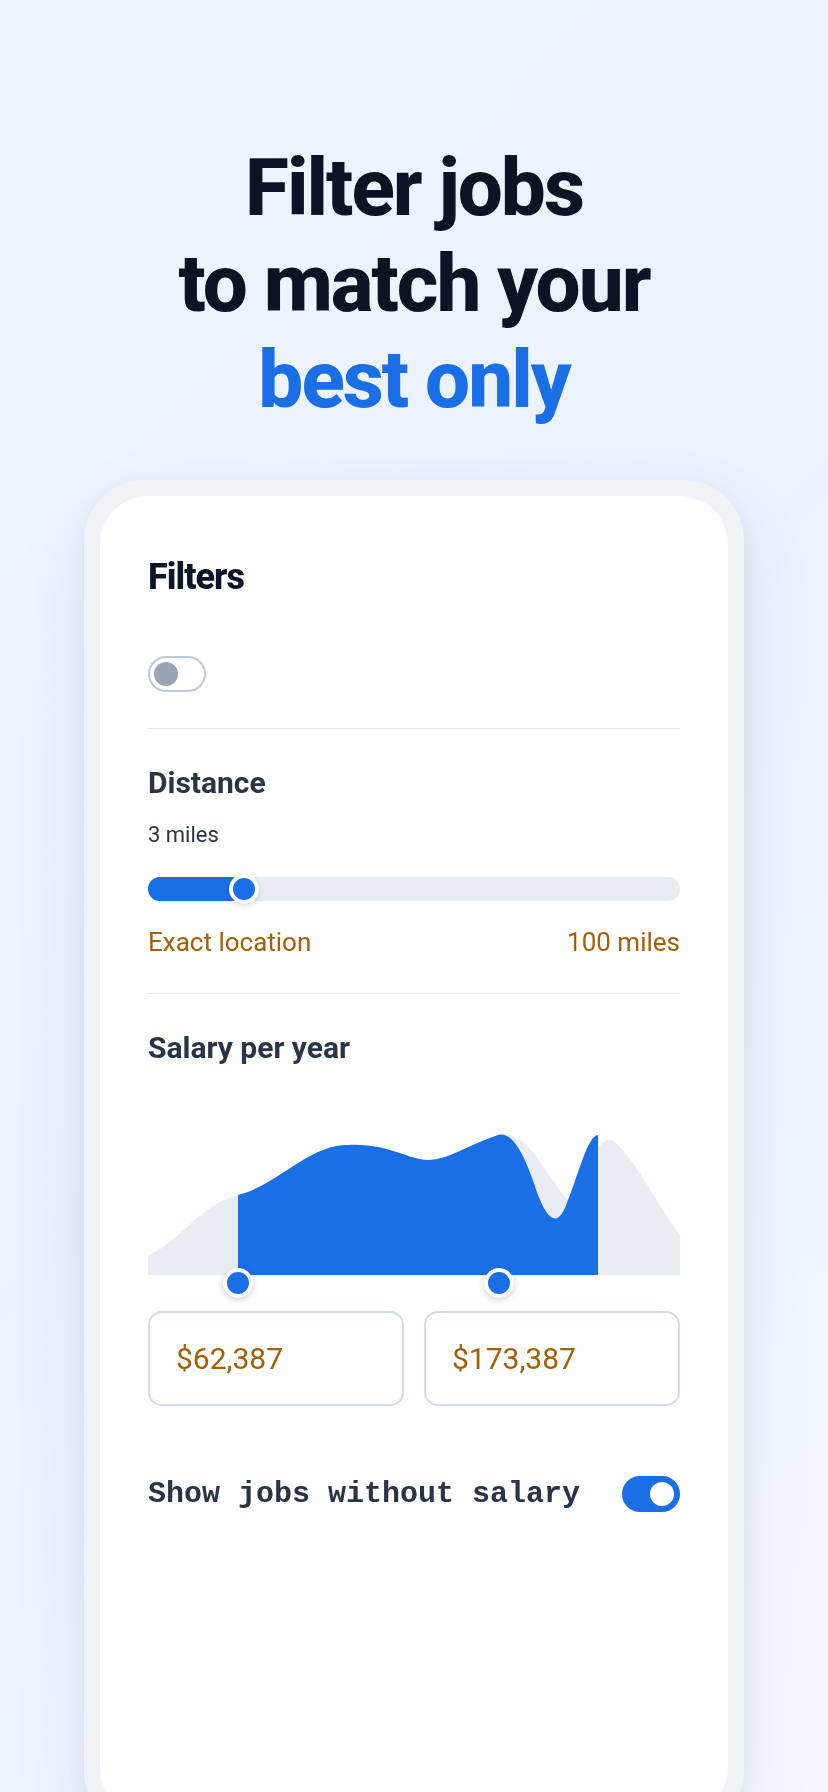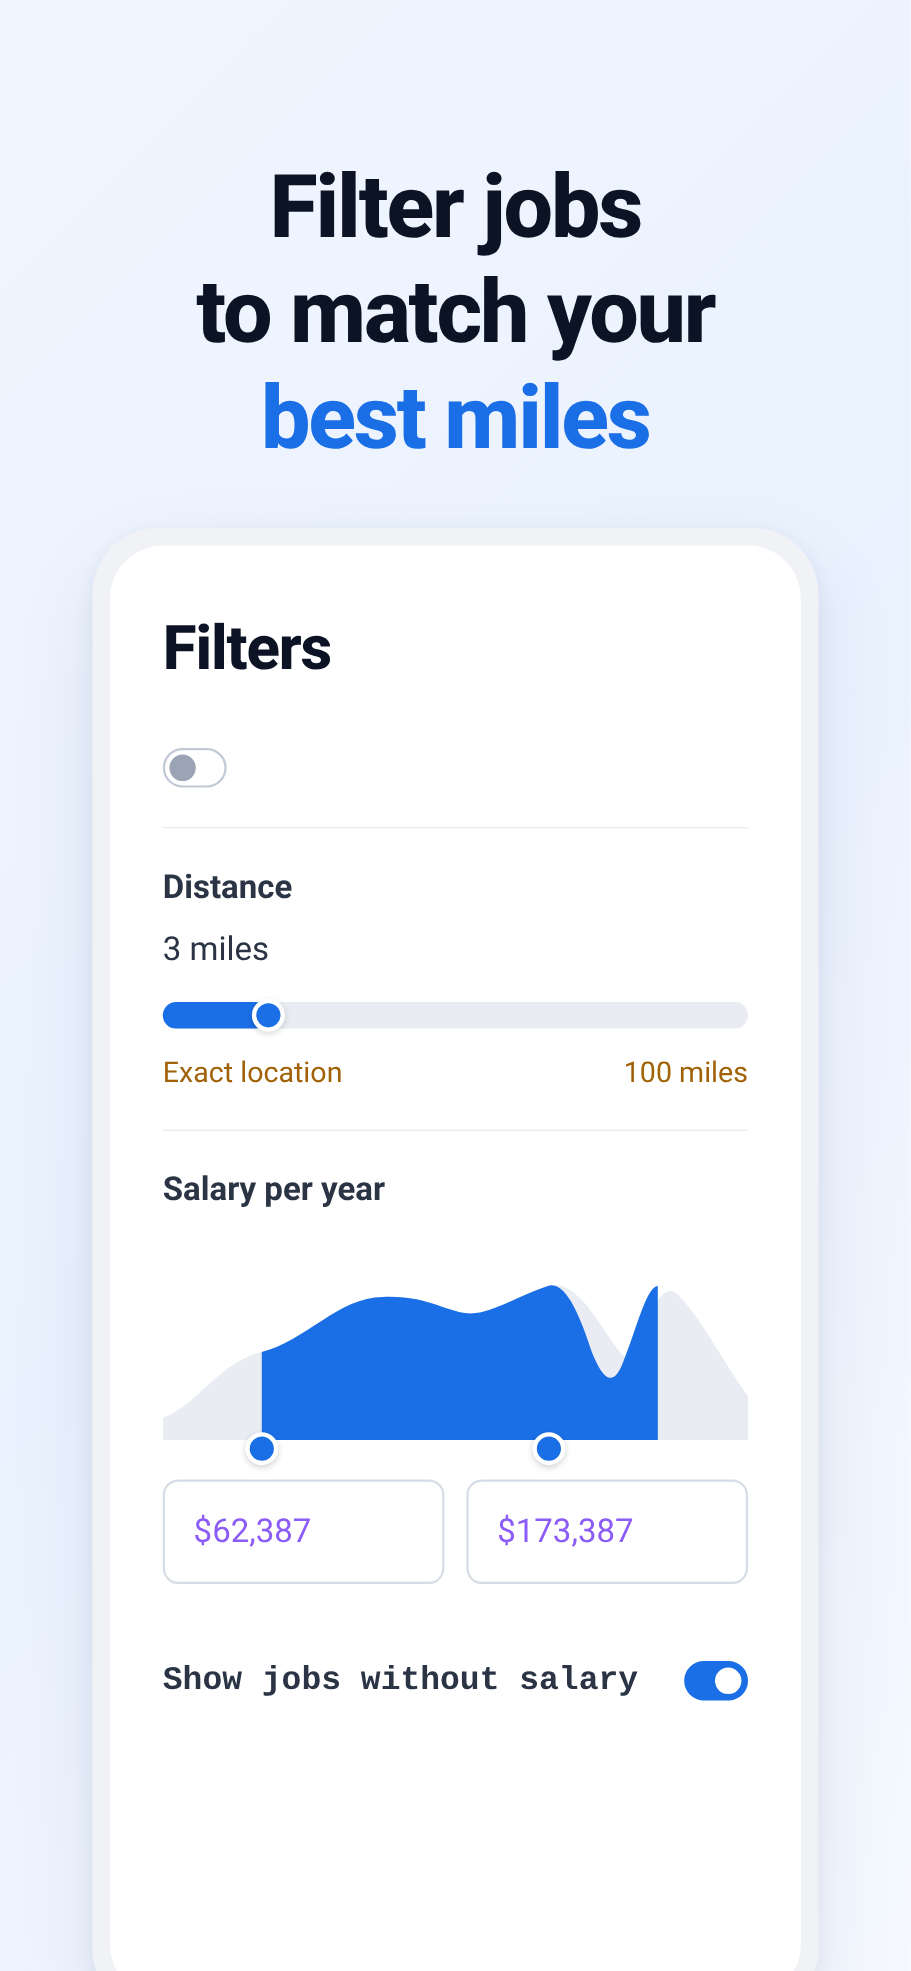--- a/index.html
+++ b/index.html
@@ -39,21 +39,21 @@
     box-shadow: 0 30px 80px rgba(10,30,60,0.08), 0 6px 18px rgba(10,30,60,0.06);
   }
   .phone-screen {
     background: #ffffff;
     border-radius: 48px;
     padding: 60px 48px 0 48px;
     min-height: 1320px;
   }
 
   .panel-title {
-    font-size: 56px;
+    font-size: 36px;
     font-weight: 800;
     color: #0b1324;
     margin-bottom: 58px;
     letter-spacing: -1px;
   }
 
   .row {
     display: flex;
     align-items: center;
     justify-content: space-between;
@@ -99,21 +99,21 @@
     position: absolute;
     right: 4px; top: 50%;
     transform: translateY(-50%);
     width: 24px; height: 24px;
     border-radius: 50%;
     background: #ffffff;
   }
 
   
   .distance-value {
-    font-size: 30px;
+    font-size: 22px;
     color: #2a3445;
     margin-top: 22px;
     margin-bottom: 30px;
   }
   .slider-track {
     position: relative;
     height: 24px;
     background: #e9edf3;
     border-radius: 999px;
   }
@@ -177,37 +177,37 @@
     display: flex;
     gap: 20px;
     margin-top: 36px;
   }
   .salary-input {
     flex: 1;
     border: 2px solid #d6dce6;
     border-radius: 14px;
     padding: 28px 26px;
     font-size: 30px;
-    color: #8b5cf6;
+    color: #a16207;
     background: #ffffff;
   }
 
   .bottom-row {
     margin-top: 70px;
     font-family: Liberation Mono, monospace;
   }
 </style>
 </head>
 <body>
 
 <div class="hero">
   <h1>
     <span>Filter jobs</span><br>
     <span>to match your</span><br>
-    <span class="accent">best miles</span>
+    <span class="accent">best only</span>
   </h1>
 </div>
 
 <div class="phone-frame">
   <div class="phone-screen">
 
     <div class="panel-title">Filters</div>
 
     <div class="row">
       <div class="toggle toggle-off">

